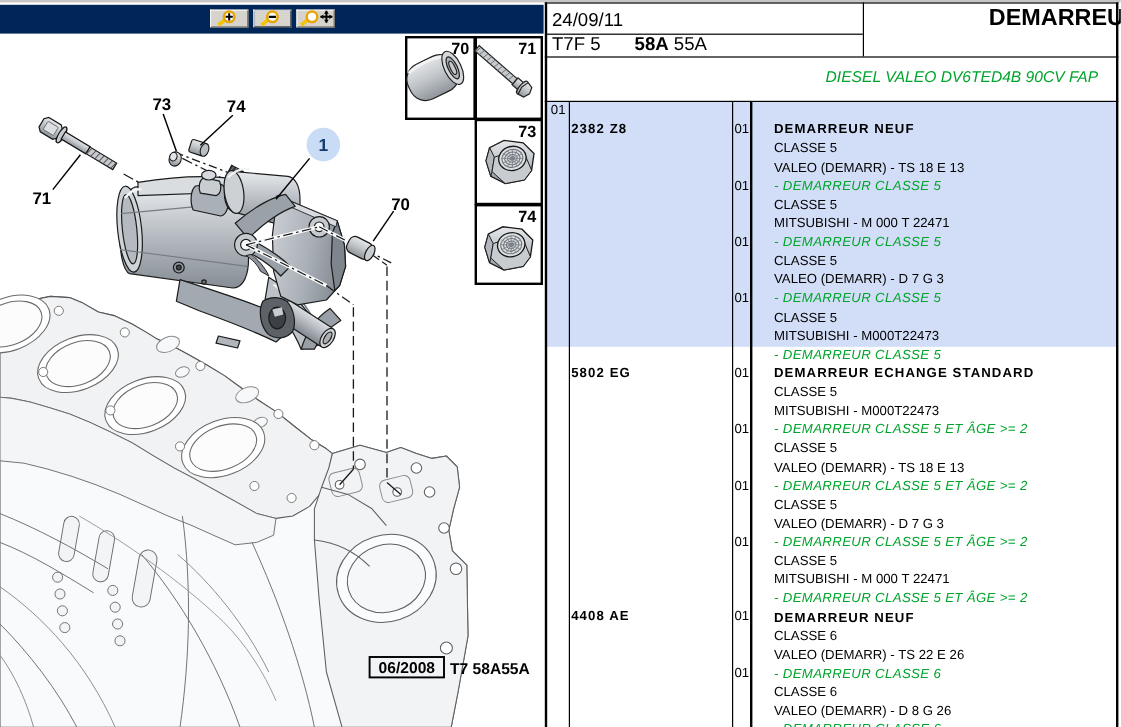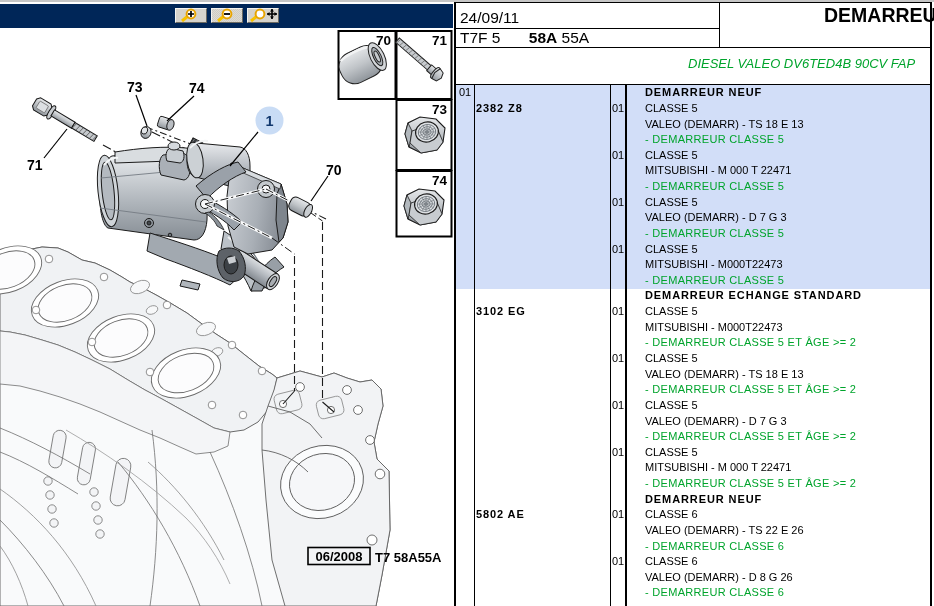--- a/index.html
+++ b/index.html
@@ -1,22 +1,22 @@
 <!DOCTYPE html>
 <html><head>
 <meta charset="utf-8">
 <style>
   html,body{margin:0;padding:0;}
   body{width:934px;height:606px;position:relative;background:#ffffff;
        font-family:"Liberation Sans",sans-serif;overflow:hidden;}
   .abs{position:absolute;}
   .b{font-weight:bold;letter-spacing:0.9px;}
-  .green{color:#00a42c;font-size:11px;letter-spacing:0.3px;}
+  .green{color:#00a42c;font-style:italic;font-size:11px;letter-spacing:0.3px;}
   .line{position:absolute;left:455px;width:479px;height:15.65px;font-size:11px;color:#000;}
-  .c4{position:absolute;left:174px;top:0;white-space:nowrap;padding-left:16px;}
+  .c4{position:absolute;left:174px;top:16px;white-space:nowrap;padding-left:16px;}
   .c3{position:absolute;left:157px;top:0;}
   .c2{position:absolute;left:21px;top:0;white-space:nowrap;}
   .vline{position:absolute;background:#000;width:1px;}
   .hline{position:absolute;background:#000;height:1px;}
 </style>
 </head>
 <body>
 
 <div class="abs" style="left:0;top:0;width:934px;height:1.5px;background:#c6c6c6;"></div>
 <div class="abs" style="left:0;top:4px;width:453px;height:24px;background:#002658;"></div>
@@ -461,21 +461,21 @@
 <div class="line" style="top:258.23px;">
       <span class="c4">MITSUBISHI - M000T22473</span>
     </div>
 <div class="line" style="top:273.86px;">
       <span class="c4 green">- DEMARREUR CLASSE 5</span>
     </div>
 <div class="line" style="top:289.49px;">
       <span class="c4"><span class="b">DEMARREUR ECHANGE STANDARD</span></span>
     </div>
 <div class="line" style="top:305.12px;">
-      <span class="c2"><span class="b">3102 EG</span></span>
+      <span class="c2"><span class="b">5802 EG</span></span>
       <span class="c3">01</span>
       <span class="c4">CLASSE 5</span>
     </div>
 <div class="line" style="top:320.75px;">
       <span class="c4">MITSUBISHI - M000T22473</span>
     </div>
 <div class="line" style="top:336.38px;">
       <span class="c4 green">- DEMARREUR CLASSE 5 ET ÂGE &gt;= 2</span>
     </div>
 <div class="line" style="top:352.01px;">
@@ -505,21 +505,21 @@
 <div class="line" style="top:461.42px;">
       <span class="c4">MITSUBISHI - M 000 T 22471</span>
     </div>
 <div class="line" style="top:477.05px;">
       <span class="c4 green">- DEMARREUR CLASSE 5 ET ÂGE &gt;= 2</span>
     </div>
 <div class="line" style="top:492.68px;">
       <span class="c4"><span class="b">DEMARREUR NEUF</span></span>
     </div>
 <div class="line" style="top:508.31px;">
-      <span class="c2"><span class="b">5802 AE</span></span>
+      <span class="c2"><span class="b">4408 AE</span></span>
       <span class="c3">01</span>
       <span class="c4">CLASSE 6</span>
     </div>
 <div class="line" style="top:523.94px;text-align:right;">
       <span class="c4">VALEO (DEMARR) - TS 22 E 26</span>
     </div>
 <div class="line" style="top:539.57px;">
       <span class="c4 green">- DEMARREUR CLASSE 6</span>
     </div>
 <div class="line" style="top:555.20px;">

